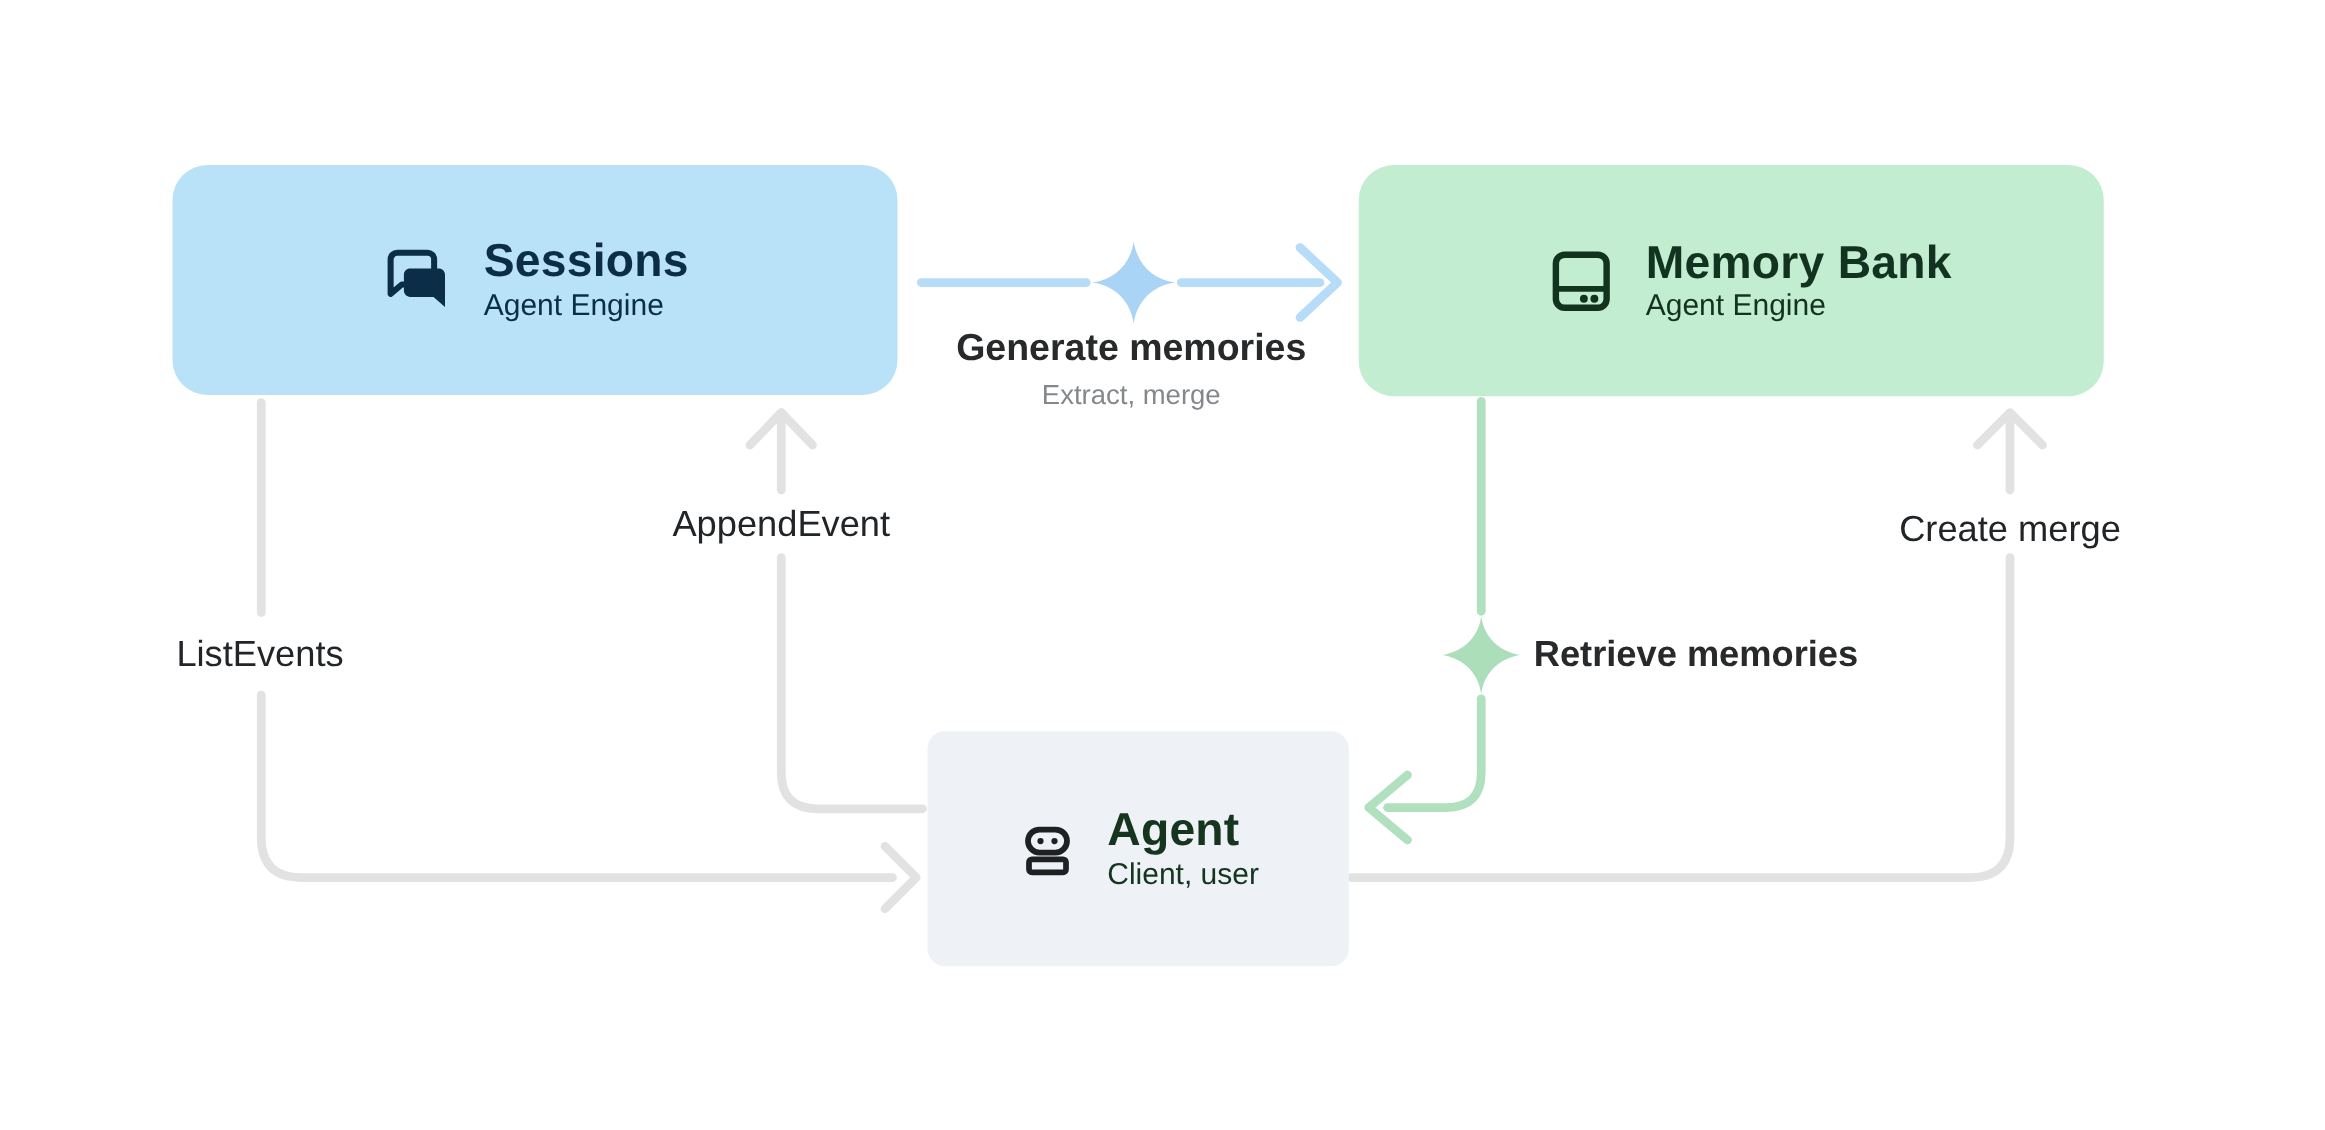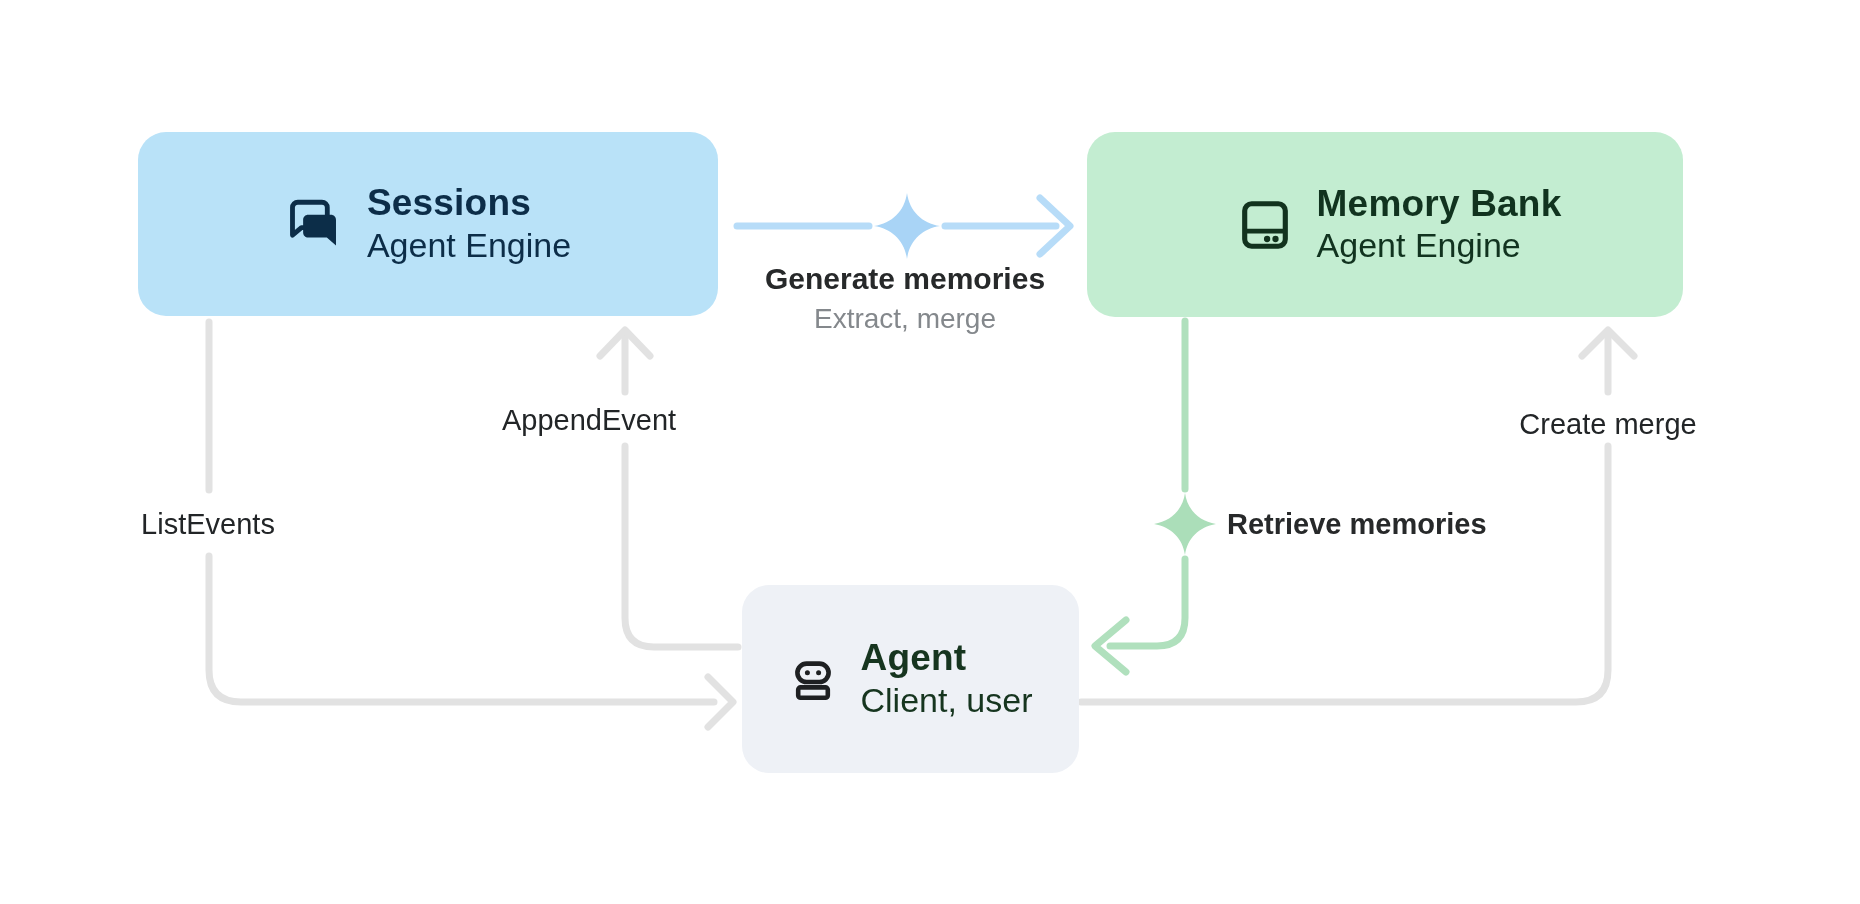--- a/index.html
+++ b/index.html
@@ -24,48 +24,48 @@
     position: absolute;
     display: flex;
     align-items: center;
     justify-content: center;
     gap: 24px;
     border-radius: 28px;
     box-sizing: border-box;
   }
   .node .texts { display: flex; flex-direction: column; }
   .node .title { font-size: 37px; font-weight: 700; line-height: 1.15; letter-spacing: 0.2px; }
-  .node .subtitle { font-size: 34px; font-weight: 400; line-height: 1.2; }
+  .node .subtitle { font-size: 24px; font-weight: 400; line-height: 1.2; }
 
   .node-sessions {
     left: 138px; top: 132px; width: 580px; height: 184px;
     background: #b9e2f8; color: #0c2d48;
   }
   .node-memory {
     left: 1087px; top: 132px; width: 596px; height: 185px;
     background: #c3edd1; color: #11331f; padding-left: 28px;
   }
   .node-agent {
     left: 742px; top: 585px; width: 337px; height: 188px;
-    background: #eef1f6; color: #16351f; border-radius: 27px;
+    background: #eef1f6; color: #16351f; border-radius: 14px;
   }
 
   .edge-label {
     position: absolute;
     color: #222527;
     font-size: 29px;
     white-space: nowrap;
   }
   .centered { transform: translateX(-50%); text-align: center; }
 
   .label-generate { left: 905px; top: 262px; font-size: 30px; font-weight: 700; color: #27292a; }
   .label-generate .sub {
-    display: block; font-size: 28px; font-weight: 400; color: #84888c; margin-top: 7px;
+    display: block; font-size: 22px; font-weight: 400; color: #84888c; margin-top: 7px;
   }
-  .label-append  { left: 589px;  top: 404px; }
+  .label-append  { left: 625px;  top: 404px; }
   .label-list    { left: 208px;  top: 508px; }
   .label-retrieve{ left: 1227px; top: 508px; font-weight: 700; color: #27292a; }
   .label-create  { left: 1608px; top: 408px; }
 
   .badge {
     position: absolute;
     left: 1252px; top: 655px;
     width: 262px; height: 49px;
     background: #e3e3e4;
     border-radius: 10px;

